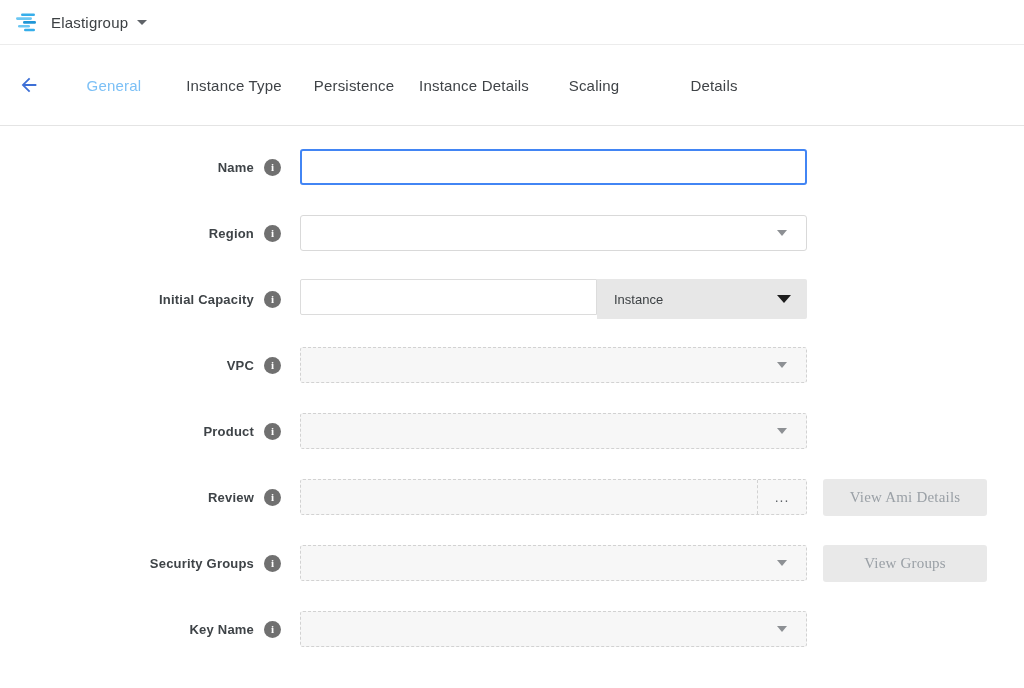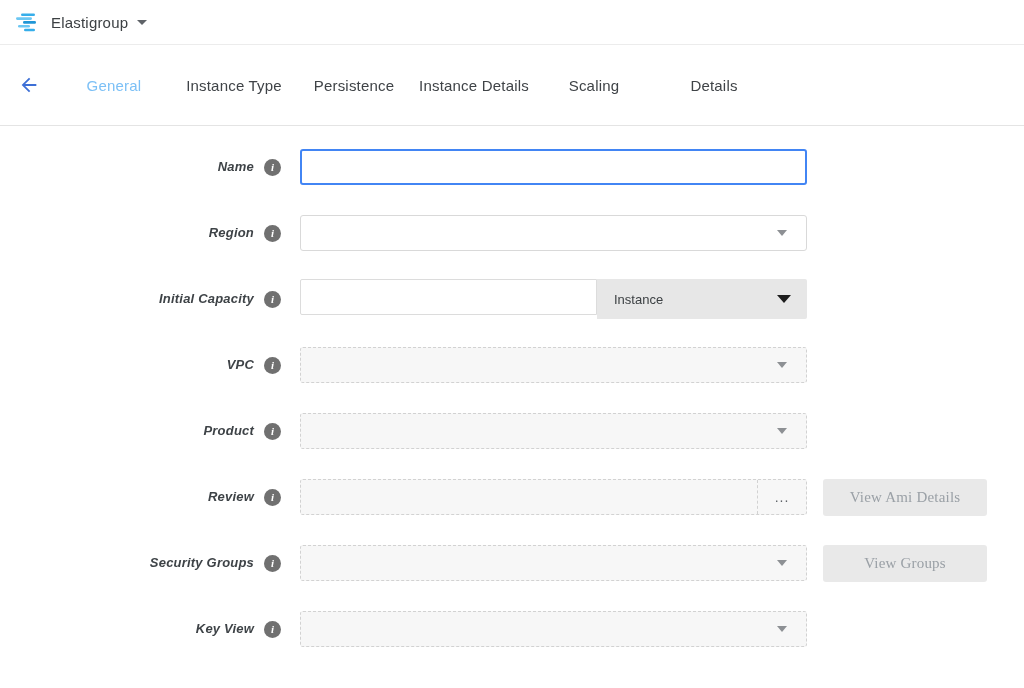--- a/index.html
+++ b/index.html
@@ -36,23 +36,22 @@
   .tab {
     width:120px; text-align:center; font-size:15px; color:#3f4347;
     cursor:pointer; letter-spacing:.2px; white-space:nowrap;
   }
   .tab.active { color:#7cc0f6; }
 
   
   .form { padding-top:23px; }
   .form-row { display:flex; align-items:center; height:36px; margin-bottom:30px; }
   .label-cell {
-    width:281px; display:flex; justify-content:flex-end; gap:10px;
+    width:281px; display:flex; align-items:center; justify-content:flex-end; gap:10px;
     flex:none;
-    font-style:italic;
   }
   .field-label { font-size:13px; font-weight:bold; color:#3e4347; letter-spacing:.2px; }
   .info-icon {
     width:17px; height:17px; flex:none; border-radius:50%; background:#707070;
     color:#ffffff; font-size:11px; font-weight:bold; line-height:17px;
     text-align:center; font-family:"Liberation Serif", serif; cursor:pointer;
   }
   .control-cell { margin-left:19px; display:flex; }
 
   .text-input {
@@ -229,21 +228,21 @@
       <div class="control-cell">
         <div class="select disabled">
           <span class="caret-gray"></span>
         </div>
         <button class="action-button">View Groups</button>
       </div>
     </div>
 
     <div class="form-row">
       <div class="label-cell">
-        <span class="field-label">Key View</span>
+        <span class="field-label">Key Name</span>
         <span class="info-icon">i</span>
       </div>
       <div class="control-cell">
         <div class="select disabled">
           <span class="caret-gray"></span>
         </div>
       </div>
     </div>
 
   </div>

